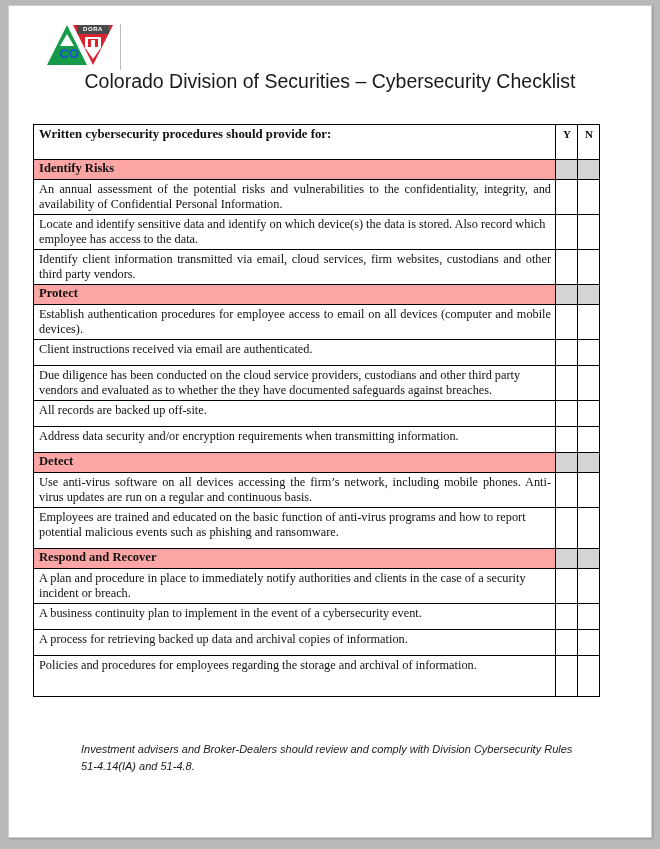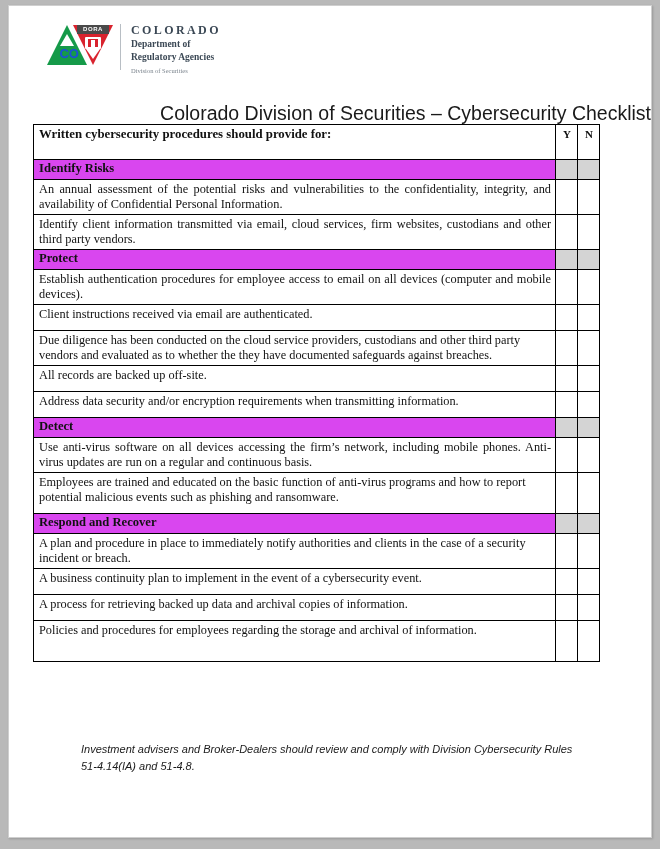--- a/index.html
+++ b/index.html
@@ -177,22 +177,22 @@
     color: #7c858e;
     line-height: 10px;
     margin-top: 3px;
   }
 
   
   .doc-title {
     position: absolute;
     left: 0;
     right: 0;
-    top: 96px;
-    text-align: right;
+    top: 64px;
+    text-align: center;
     font-family: "Liberation Sans", sans-serif;
     font-size: 19.5px;
     font-weight: normal;
     color: #1a1a1a;
   }
 
   
   .checklist-wrap {
     position: absolute;
     left: 24px;
@@ -222,21 +222,21 @@
     font-size: 12.8px;
     height: 30px;
   }
   tr.header-row td.hdr-yn {
     font-weight: bold;
     font-size: 11px;
     text-align: center;
     padding-top: 2px;
   }
   tr.section-row td {
-    background: #d946ef;
+    background: #fca5a5;
     font-weight: bold;
     font-size: 12.6px;
     height: 17px;
     padding-top: 1px;
     padding-bottom: 1px;
   }
   tr.item-row td.item-text {
     text-align: justify;
     text-justify: inter-word;
   }
@@ -274,26 +274,20 @@
         <div class="peak"></div>
         <div class="co-text">CO</div>
         <div class="tri-red"></div>
         <div class="dora-emblem"></div>
         <div class="dora-cone"></div>
         <div class="dora-band">DORA</div>
       </div>
 
       <div class="logo-divider"></div>
 
-      <div class="logo-words">
-        <div class="word-colorado">COLORADO</div>
-        <div class="word-dept">Department of</div>
-        <div class="word-dept">Regulatory Agencies</div>
-        <div class="word-division">Division of Securities</div>
-      </div>
     </div>
 
     <div class="doc-title">Colorado Division of Securities – Cybersecurity Checklist</div>
 
     <div class="checklist-wrap">
       <table class="checklist">
         <colgroup>
           <col class="c-text">
             <col class="c-y">
             <col class="c-n">
@@ -310,20 +304,25 @@
             <td>Identify Risks</td>
             <td class="cell-y"></td>
             <td class="cell-n"></td>
           </tr>
           <tr class="item-row">
             <td class="item-text">An annual assessment of the potential risks and vulnerabilities to the confidentiality, integrity, and availability of Confidential Personal Information.</td>
             <td class="cell-y"></td>
             <td class="cell-n"></td>
           </tr>
           <tr class="item-row">
+            <td class="item-text noj">Locate and identify sensitive data and identify on which device(s) the data is stored.  Also record which employee has access to the data.</td>
+            <td class="cell-y"></td>
+            <td class="cell-n"></td>
+          </tr>
+          <tr class="item-row">
             <td class="item-text">Identify client information transmitted via email, cloud services, firm websites, custodians and other third party vendors.</td>
             <td class="cell-y"></td>
             <td class="cell-n"></td>
           </tr>
 
           <tr class="section-row">
             <td>Protect</td>
             <td class="cell-y"></td>
             <td class="cell-n"></td>
           </tr>

